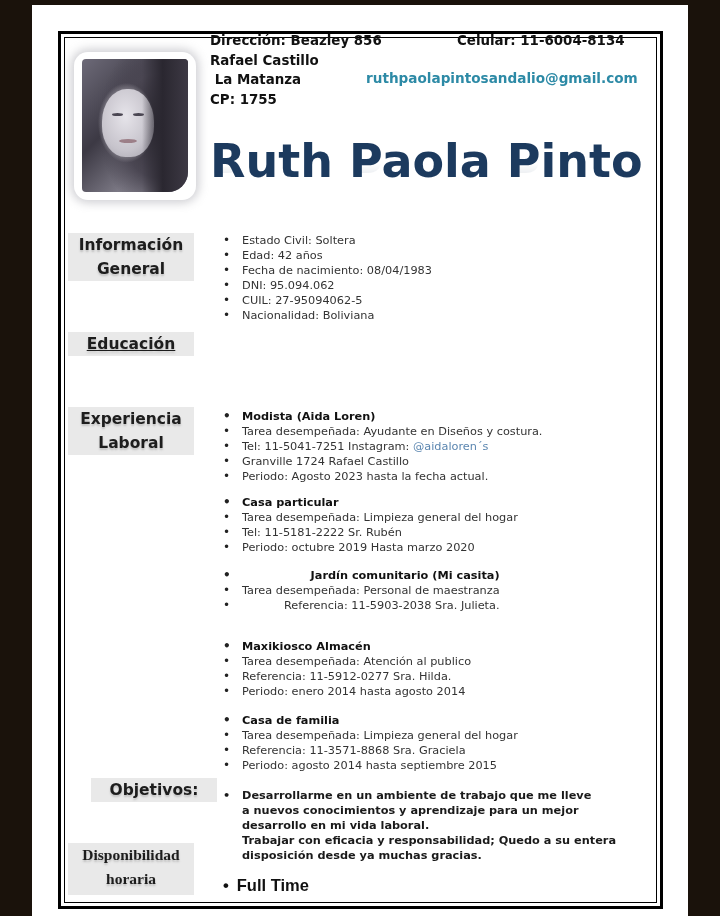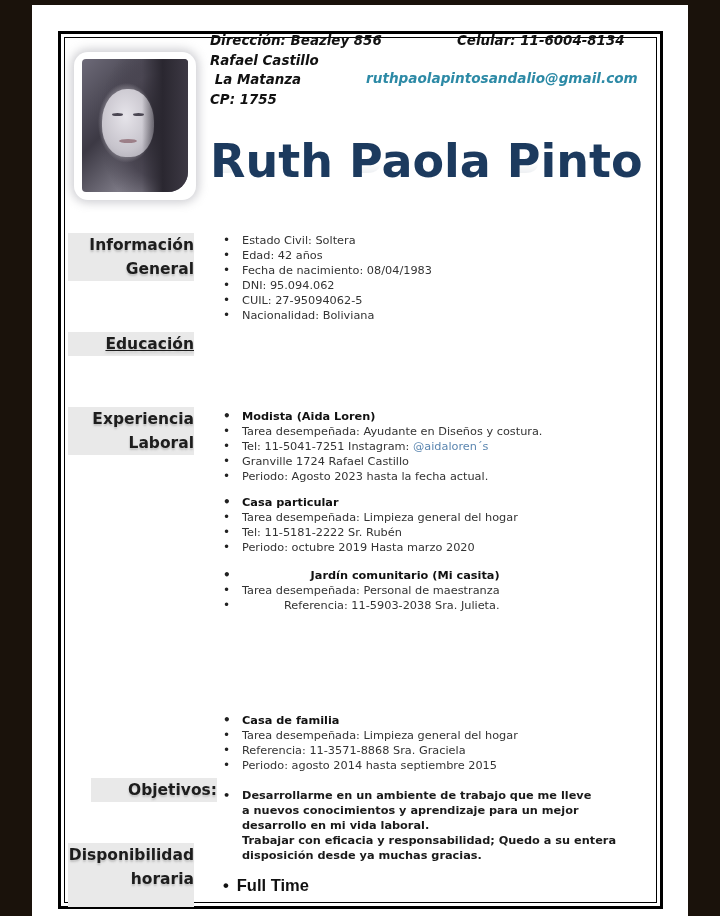--- a/index.html
+++ b/index.html
@@ -41,21 +41,21 @@
   .photo .face {
     position: absolute; left: 20px; top: 30px; width: 52px; height: 68px;
     border-radius: 48% 48% 45% 45%;
     background: radial-gradient(ellipse at 45% 40%, #e6e4ea 0%, #c7c4cc 60%, #9e9ba6 100%);
   }
   .photo .eye { position: absolute; top: 24px; width: 11px; height: 3px; background: #4a4652; border-radius: 50%; }
   .photo .eye.l { left: 10px; } .photo .eye.r { left: 31px; }
   .photo .mouth { position: absolute; left: 17px; top: 50px; width: 18px; height: 4px; background: #9c7f88; border-radius: 50%; }
 
   
-  .contact { position: absolute; font-family: "DejaVu Sans", sans-serif; font-weight: bold; font-size: 13.4px; color: #111; line-height: 19.5px; font-style: italic; }
+  .contact { position: absolute; font-family: "DejaVu Sans", sans-serif; font-weight: bold; font-size: 13.4px; color: #111; line-height: 19.5px; }
   .addr { left: 178px; top: 26px; }
   .addr div { white-space: pre; }
   .cel { left: 425px; top: 26px; }
   .email { left: 334px; top: 64px; color: #2d8aa6; font-size: 13.6px; }
 
   .name {
     position: absolute; left: 178px; top: 130px; font-family: "DejaVu Sans", sans-serif;
     font-weight: bold; font-size: 46px; color: #1c3a5e; letter-spacing: 0px; line-height: 52px;
     white-space: nowrap;
   }
@@ -63,21 +63,21 @@
     position: absolute; left: 178px; top: 176px; font-family: "DejaVu Sans", sans-serif;
     font-weight: bold; font-size: 46px; color: #1c3a5e; line-height: 52px; white-space: nowrap;
     transform: scaleY(-1); transform-origin: top; opacity: 0.22; height: 18px; overflow: hidden;
     -webkit-mask-image: linear-gradient(to bottom, rgba(0,0,0,0.6), rgba(0,0,0,0));
     mask-image: linear-gradient(to bottom, rgba(0,0,0,0.6), rgba(0,0,0,0));
   }
 
   
   .label {
     position: absolute; left: 36px; width: 126px; background: #e9e9e9;
-    text-align: right; font-family: "DejaVu Sans", sans-serif; font-weight: bold;
+    text-align: center; font-family: "DejaVu Sans", sans-serif; font-weight: bold;
     font-size: 15.5px; color: #1d1d1d; line-height: 24px;
     text-shadow: 0 2px 2px rgba(120,120,120,0.35);
   }
 
   
   .list { position: absolute; left: 191px; font-family: "DejaVu Sans", sans-serif; font-size: 11.3px; color: #333; line-height: 15px; list-style: none; }
   .list li { position: relative; padding-left: 19px; white-space: nowrap; }
   .list li::before { content: "•"; position: absolute; left: 0; top: 0; font-size: 12px; color: #222; }
   .list li.b { font-weight: bold; color: #111; }
   .list .ig { color: #5b86b0; }
@@ -155,38 +155,44 @@
     <li>Tel: 11-5181-2222 Sr. Rubén</li>
     <li>Periodo: octubre 2019 Hasta marzo 2020</li>
   </ul>
 
   <ul class="list" style="top:563px;text-align:right;">
     <li class="b">Jardín comunitario (Mi casita)</li>
     <li>Tarea desempeñada: Personal de maestranza</li>
     <li>Referencia: 11-5903-2038 Sra. Julieta.</li>
   </ul>
 
+  <ul class="list" style="top:634px;">
+    <li class="b">Maxikiosco Almacén</li>
+    <li>Tarea desempeñada: Atención al publico</li>
+    <li>Referencia: 11-5912-0277 Sra. Hilda.</li>
+    <li>Periodo:  enero 2014 hasta agosto 2014</li>
+  </ul>
 
   <ul class="list" style="top:708px;">
     <li class="b">Casa de familia</li>
     <li>Tarea desempeñada: Limpieza general del hogar</li>
     <li>Referencia: 11-3571-8868 Sra. Graciela</li>
     <li>Periodo:  agosto 2014 hasta septiembre 2015</li>
   </ul>
 
   <div class="label" style="top:773px;margin-left:23px;">Objetivos:</div>
   <div class="obj" style="top:783px;">
     <span class="bullet">•</span>
     <div class="txt">Desarrollarme en un ambiente de trabajo que me lleve
 a nuevos conocimientos y aprendizaje para un mejor
 desarrollo en mi vida laboral.
 Trabajar con eficacia y responsabilidad; Quedo a su entera
 disposición desde ya muchas gracias.</div>
   </div>
 
-  <div class="label" style="top:838px; height:64px;">
+  <div class="label" style="top:838px; height:52px;font-family:Liberation Serif, serif;">
     <div>Disponibilidad</div>
     <div>horaria</div>
   </div>
   <div class="ft" style="top:869px;">
     <span class="bullet">•</span><span>Full Time</span>
   </div>
 </div>
 
 </body></html>

